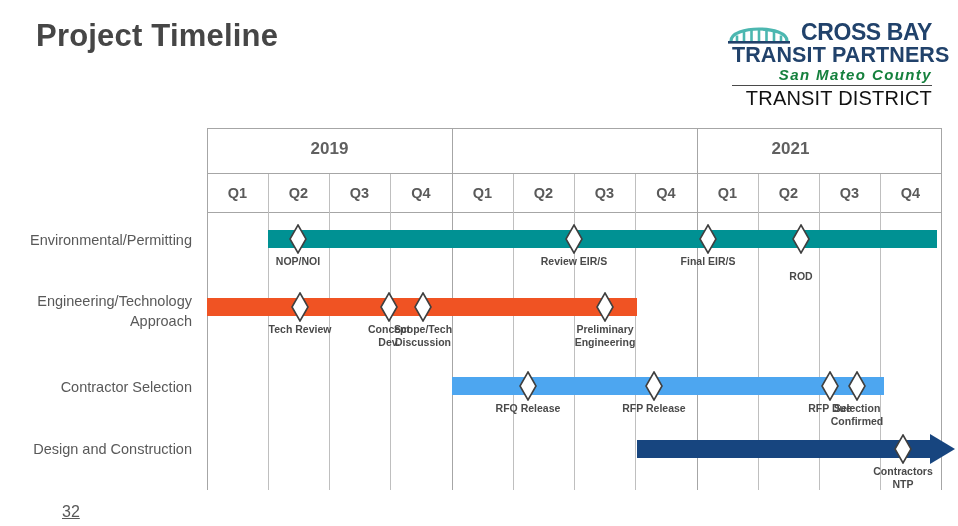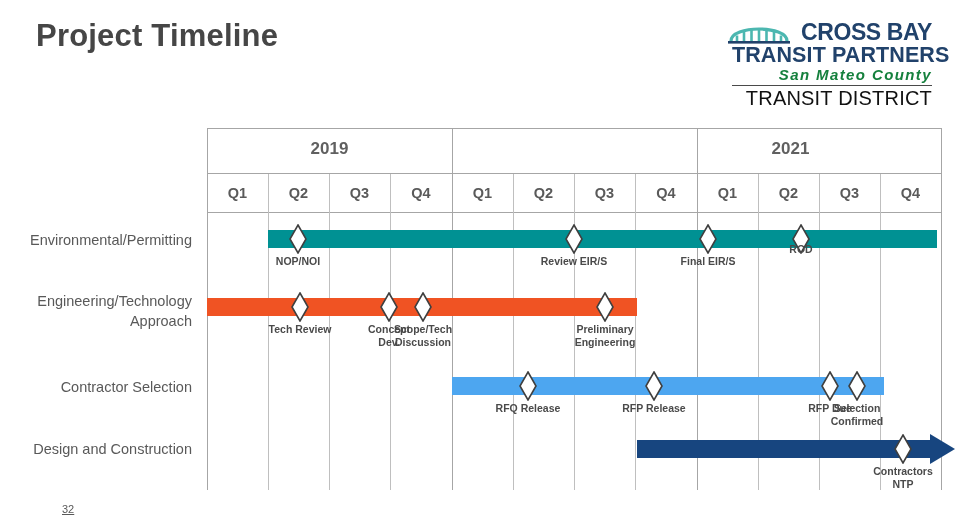--- a/index.html
+++ b/index.html
@@ -167,21 +167,21 @@
     color: #4a4a4a;
     line-height: 12.5px;
     white-space: pre-line;
   }
 
   
   #page-number {
     position: absolute;
     left: 62px;
     top: 503px;
-    font-size: 11px;
+    font-size: 16px;
     color: #595959;
     text-decoration: underline;
   }
 </style>
 </head>
 <body>
 
 <div id="page-title">Project Timeline</div>
 
 <div id="logo">
@@ -264,21 +264,21 @@
     <svg class="diamond" width="18" height="30" viewBox="0 0 18 30" style="top:0;">
       <polygon points="9,1 17,15 9,29 1,15" fill="#ffffff" stroke="#3f3f3f" stroke-width="1.6"></polygon>
     </svg>
     <div class="mlabel" style="top:31px; width:90px;">Final EIR/S</div>
   </div>
 
   <div class="milestone" style="left:801px; top:224px; width:0;">
     <svg class="diamond" width="18" height="30" viewBox="0 0 18 30" style="top:0;">
       <polygon points="9,1 17,15 9,29 1,15" fill="#ffffff" stroke="#3f3f3f" stroke-width="1.6"></polygon>
     </svg>
-    <div class="mlabel" style="top:19px; width:70px;">ROD</div>
+    <div class="mlabel" style="top:46px; width:70px;">ROD</div>
   </div>
 
   <div class="row-label" style="top:291px;">Engineering/Technology<br>Approach</div>
   <div class="bar" style="left:207px; top:298px; width:430px; height:18px; background:#f05323;"></div>
 
   <div class="milestone" style="left:300px; top:292px; width:0;">
     <svg class="diamond" width="18" height="30" viewBox="0 0 18 30" style="top:0;">
       <polygon points="9,1 17,15 9,29 1,15" fill="#ffffff" stroke="#3f3f3f" stroke-width="1.6"></polygon>
     </svg>
     <div class="mlabel" style="top:31px; width:92px;">Tech Review</div>

